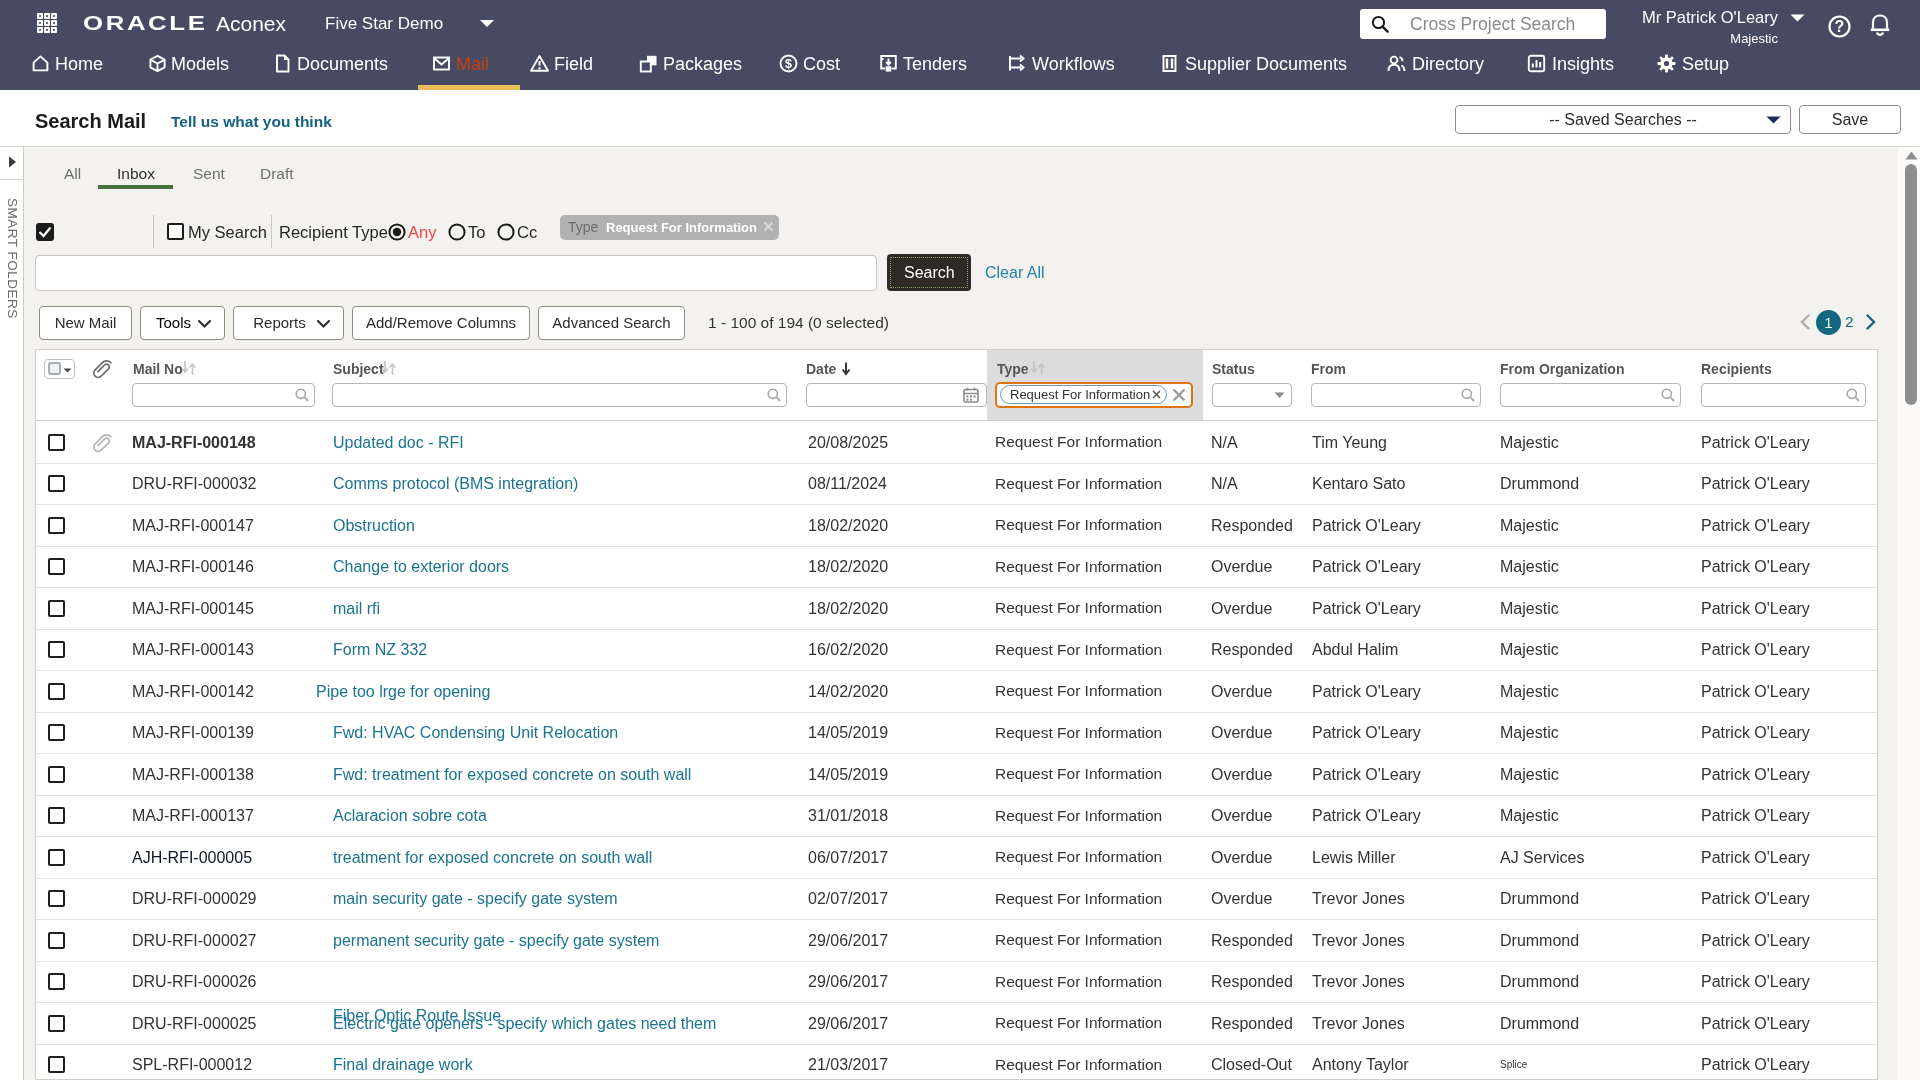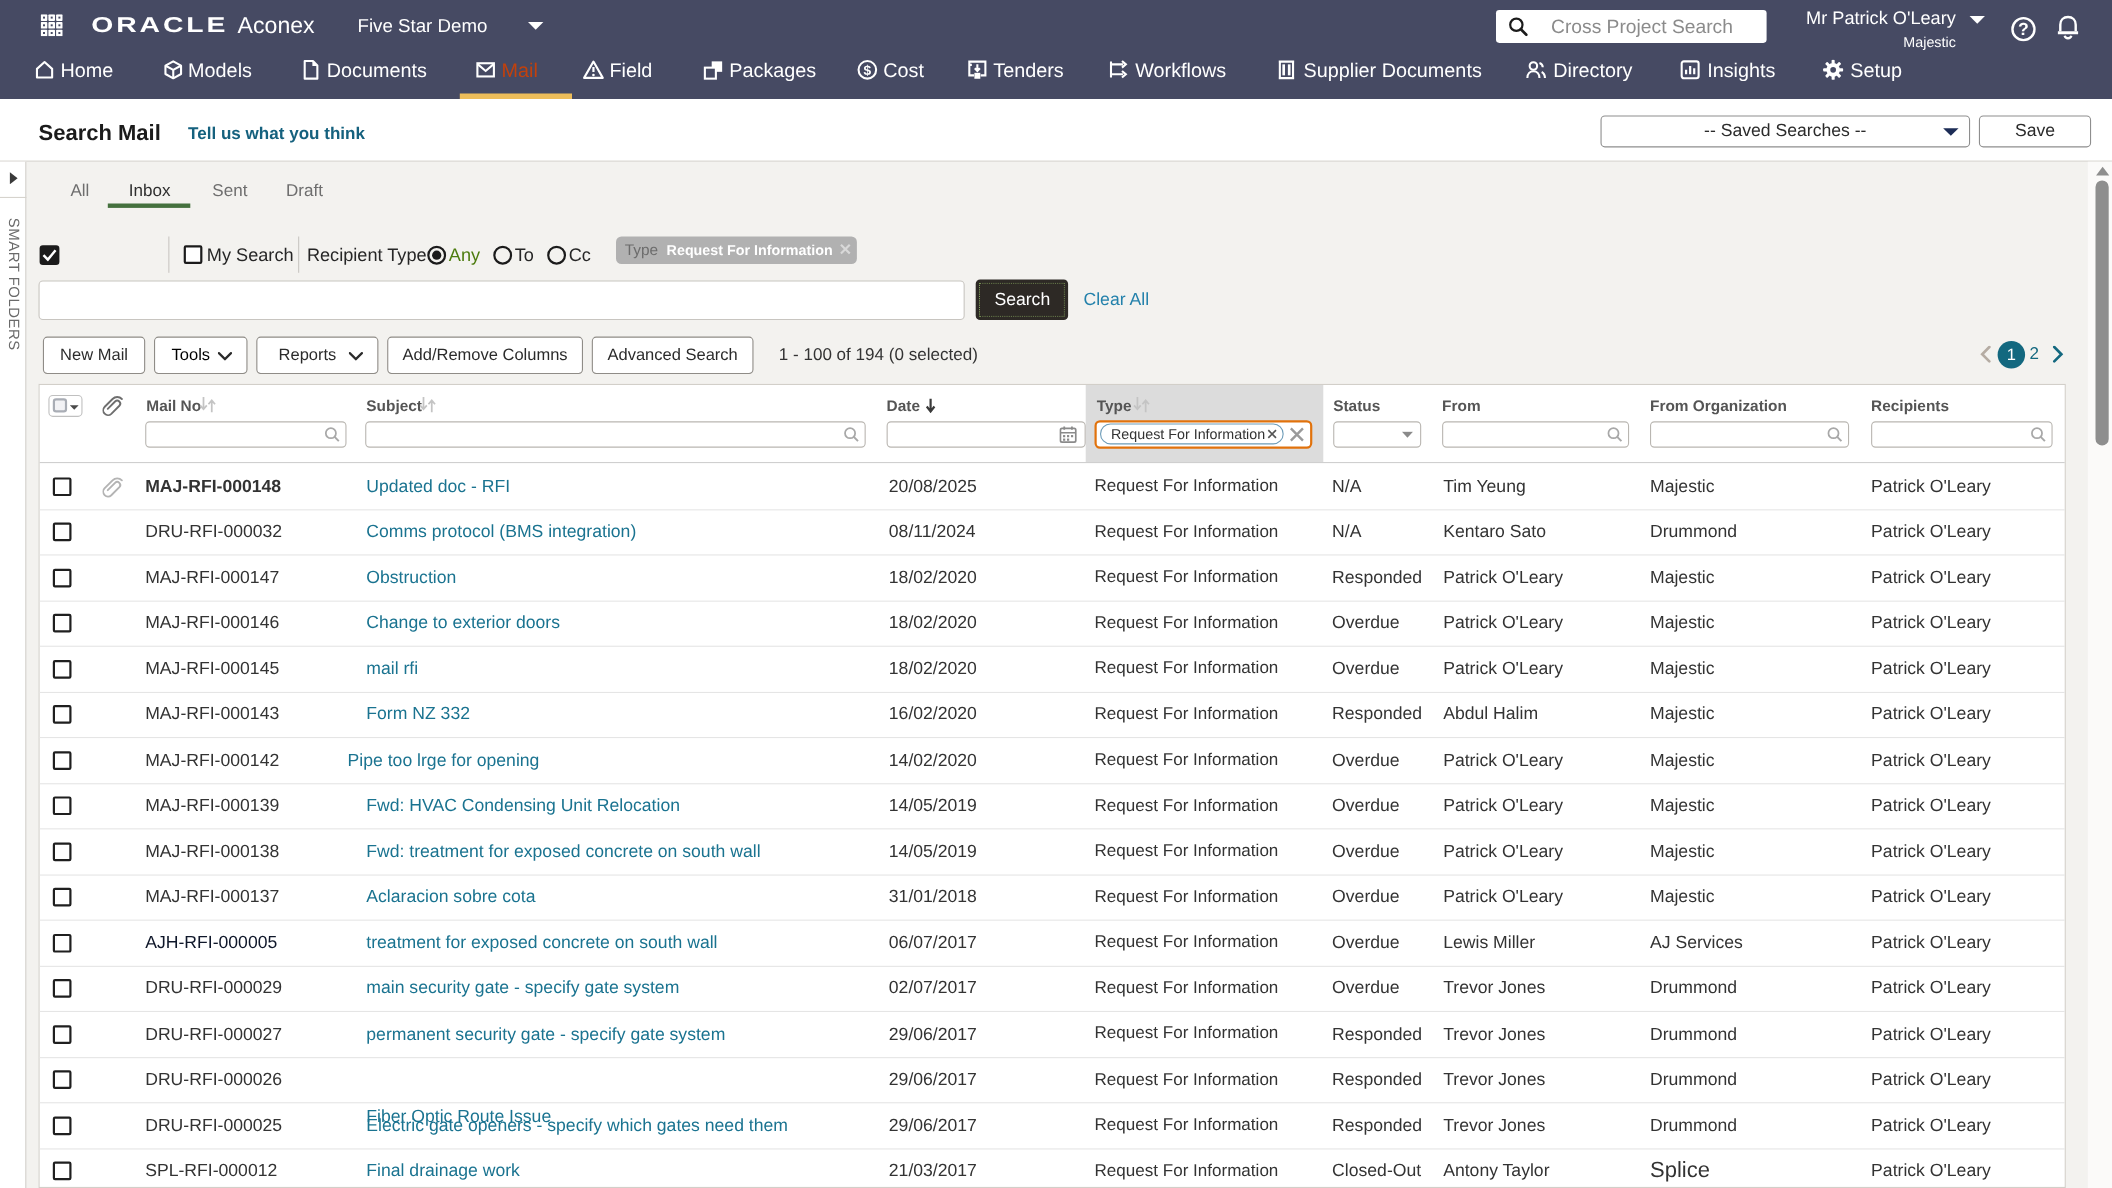--- a/index.html
+++ b/index.html
@@ -161,21 +161,21 @@
 <div style="position:absolute;top:221.5px;font-size:16.5px;color:#262626;font-weight:400;line-height:21px;white-space:nowrap;left:58px;margin-top:39px;">My mail only</div>
 <div style="position:absolute;left:153px;top:215px;width:1px;height:33px;box-sizing:border-box;background:#c9c7c3;"></div>
 <div style="position:absolute;left:167px;top:223px;width:17px;height:17px;box-sizing:border-box;background:#fff;border:2.5px solid #1b1b1b;border-radius:2px;"></div>
 <div style="position:absolute;top:221.5px;font-size:16.5px;color:#262626;font-weight:400;line-height:21px;white-space:nowrap;left:188px;">My Search</div>
 <div style="position:absolute;left:271px;top:215px;width:1px;height:33px;box-sizing:border-box;background:#c9c7c3;"></div>
 <div style="position:absolute;top:221.5px;font-size:16.5px;color:#262626;font-weight:400;line-height:21px;white-space:nowrap;left:279px;">Recipient Type</div>
 <svg style="position:absolute;left:388px;top:223px" width="18" height="18" viewBox="0 0 18 18">
     <circle cx="9" cy="9" r="7.6" fill="none" stroke="#1b1b1b" stroke-width="2"></circle>
     <circle cx="9" cy="9" r="4.2" fill="#1b1b1b"></circle>
   </svg>
-<div style="position:absolute;top:221.5px;font-size:16.5px;color:#4d7c0f;font-weight:400;line-height:21px;white-space:nowrap;left:408px;">Any</div>
+<div style="position:absolute;top:221.5px;font-size:16.5px;color:#ef4444;font-weight:400;line-height:21px;white-space:nowrap;left:408px;">Any</div>
 <svg style="position:absolute;left:448px;top:223px" width="18" height="18" viewBox="0 0 18 18">
     <circle cx="9" cy="9" r="7.6" fill="none" stroke="#1b1b1b" stroke-width="2"></circle>
   </svg>
 <div style="position:absolute;top:221.5px;font-size:16.5px;color:#262626;font-weight:400;line-height:21px;white-space:nowrap;left:468px;">To</div>
 <svg style="position:absolute;left:497px;top:223px" width="18" height="18" viewBox="0 0 18 18">
     <circle cx="9" cy="9" r="7.6" fill="none" stroke="#1b1b1b" stroke-width="2"></circle>
   </svg>
 <div style="position:absolute;top:221.5px;font-size:16.5px;color:#262626;font-weight:400;line-height:21px;white-space:nowrap;left:517px;">Cc</div>
 <div style="position:absolute;left:560px;top:215px;width:219px;height:25px;box-sizing:border-box;background:#b1b1b1;border-radius:5px;"></div>
 <div style="position:absolute;top:218.0px;font-size:14px;color:#6c6c6c;font-weight:400;line-height:18px;white-space:nowrap;left:568px;">Type</div>
@@ -449,13 +449,13 @@
 <div style="position:absolute;top:1012.7px;font-size:16px;color:#333;font-weight:400;line-height:21px;white-space:nowrap;left:1312px;">Trevor Jones</div>
 <div style="position:absolute;top:1012.7px;font-size:16px;color:#333;font-weight:400;line-height:21px;white-space:nowrap;left:1500px;">Drummond</div>
 <div style="position:absolute;top:1012.7px;font-size:16px;color:#333;font-weight:400;line-height:21px;white-space:nowrap;left:1701px;">Patrick O'Leary</div>
 <div style="position:absolute;left:48px;top:1056.3px;width:17px;height:17px;border:2px solid #1f1f1f;border-radius:2px;background:#fff;box-sizing:border-box;"></div>
 <div style="position:absolute;top:1054.3px;font-size:16px;color:#333;font-weight:400;line-height:21px;white-space:nowrap;left:132px;">SPL-RFI-000012</div>
 <div style="position:absolute;top:1054.3px;font-size:16px;color:#1a7390;font-weight:400;line-height:21px;white-space:nowrap;left:333px;">Final drainage work</div>
 <div style="position:absolute;top:1054.3px;font-size:16px;color:#333;font-weight:400;line-height:21px;white-space:nowrap;left:808px;">21/03/2017</div>
 <div style="position:absolute;top:1054.8px;font-size:15.5px;color:#333;font-weight:400;line-height:20px;white-space:nowrap;left:995px;">Request For Information</div>
 <div style="position:absolute;top:1054.3px;font-size:16px;color:#333;font-weight:400;line-height:21px;white-space:nowrap;left:1211px;">Closed-Out</div>
 <div style="position:absolute;top:1054.3px;font-size:16px;color:#333;font-weight:400;line-height:21px;white-space:nowrap;left:1312px;">Antony Taylor</div>
-<div style="position:absolute;top:1054.3px;font-size:20px;color:#333;font-weight:400;line-height:21px;white-space:nowrap;left:1500px;">Splice</div>
+<div style="position:absolute;top:1054.3px;font-size:10px;color:#333;font-weight:400;line-height:21px;white-space:nowrap;left:1500px;">Splice</div>
 <div style="position:absolute;top:1054.3px;font-size:16px;color:#333;font-weight:400;line-height:21px;white-space:nowrap;left:1701px;">Patrick O'Leary</div>
 </body></html>

